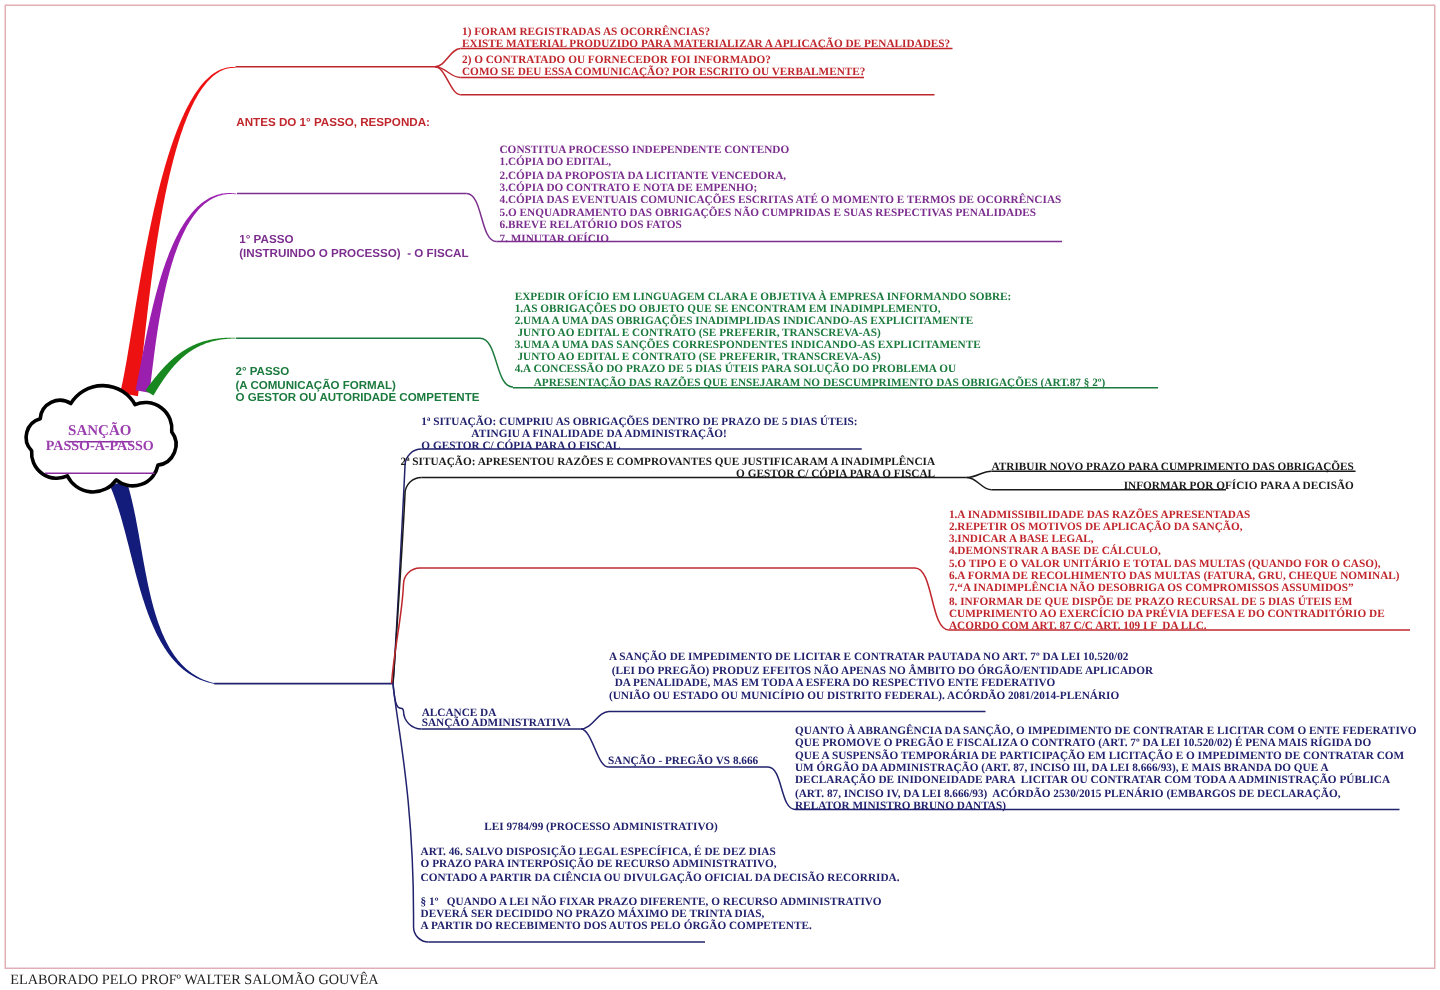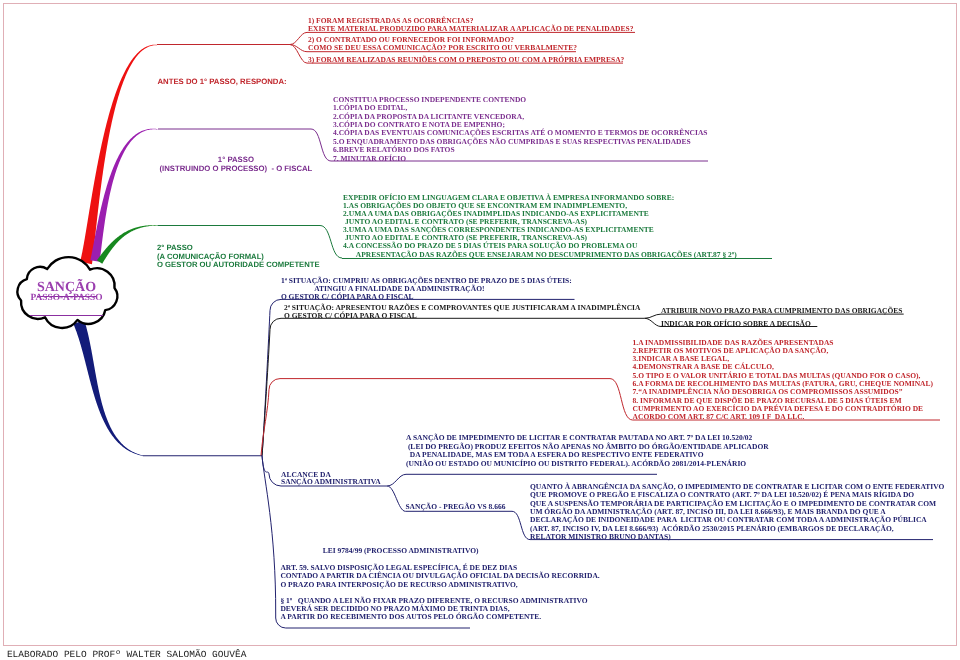--- a/index.html
+++ b/index.html
@@ -10,25 +10,25 @@
         text-rendering:geometricPrecision;}
   #frame{position:absolute;left:2.5px;top:2.5px;width:954px;height:643.5px;
          border:1.5px solid #E0AFB6;box-sizing:border-box;}
   svg#lines{position:absolute;left:0;top:0;width:960px;height:660px;}
   .tx{position:absolute;white-space:pre;font-weight:bold;
       font-family:"Liberation Serif",serif;}
   .tx div{white-space:pre;}
   .sans{font-family:"Liberation Sans",sans-serif;font-weight:bold;margin-top:44px;}
   #cloudtext{position:absolute;left:15px;top:0;width:103px;text-align:center;
       color:#9B3FAF;font-weight:bold;font-family:"Liberation Serif",serif;}
-  #cloudtext .c1{position:absolute;left:0;top:282.5px;width:103px;font-size:14px;line-height:9.4px;}
+  #cloudtext .c1{position:absolute;left:0;top:282.5px;width:103px;font-size:10px;line-height:9.4px;}
   #cloudtext .c2{position:absolute;left:0;top:293.6px;width:103px;font-size:9.4px;line-height:9.4px;}
   #cloudtext span{border-bottom:0.9px solid #8B2FA0;padding-bottom:1.4px;}
   #cloudtext .c2 span{padding-bottom:12px;}
-  #credit{position:absolute;left:6.9px;top:649.7px;font-family:Liberation Mono, monospace;
+  #credit{position:absolute;left:6.9px;top:649.7px;font-family:Liberation Serif, serif;
       font-size:9.5px;line-height:9.5px;color:#222222;}
 </style>
 </head>
 <body>
 
 <div id="page">
   <div id="frame"></div>
   <svg id="lines" viewBox="0 0 960 660">
       <path fill="#EE1111" d="M91.93,264.20 L92.07,263.22 L92.21,262.21 L92.35,261.16 L92.49,260.08 L92.64,258.96 L92.78,257.81 L92.93,256.62 L93.07,255.39 L93.22,254.13 L93.37,252.84 L93.52,251.52 L93.68,250.16 L93.83,248.77 L93.99,247.35 L94.15,245.89 L94.31,244.41 L94.48,242.90 L94.64,241.36 L94.81,239.79 L94.99,238.19 L95.16,236.56 L95.34,234.91 L95.52,233.23 L95.70,231.53 L95.89,229.80 L96.08,228.05 L96.28,226.27 L96.47,224.47 L96.67,222.65 L96.88,220.81 L97.08,218.95 L97.29,217.07 L97.51,215.17 L97.73,213.25 L97.95,211.31 L98.17,209.35 L98.40,207.38 L98.64,205.39 L98.87,203.39 L99.12,201.37 L99.36,199.34 L99.61,197.30 L99.87,195.24 L100.13,193.17 L100.39,191.09 L100.66,189.00 L100.93,186.90 L101.21,184.79 L101.49,182.68 L101.78,180.55 L102.07,178.42 L102.37,176.28 L102.68,174.14 L102.98,171.99 L103.30,169.84 L103.62,167.68 L103.94,165.52 L104.27,163.36 L104.61,161.20 L104.95,159.04 L105.29,156.88 L105.65,154.72 L106.00,152.55 L106.37,150.40 L106.74,148.24 L107.11,146.09 L107.50,143.94 L107.88,141.80 L108.28,139.66 L108.68,137.53 L109.09,135.41 L109.50,133.29 L109.92,131.18 L110.35,129.08 L110.78,126.99 L111.23,124.91 L111.67,122.85 L112.13,120.79 L112.59,118.75 L113.06,116.72 L113.53,114.70 L114.02,112.70 L114.51,110.72 L115.00,108.75 L115.51,106.79 L116.02,104.86 L116.54,102.94 L117.07,101.04 L117.61,99.16 L118.15,97.30 L118.70,95.46 L119.26,93.65 L119.83,91.85 L120.40,90.08 L120.98,88.33 L121.58,86.61 L122.18,84.91 L122.78,83.24 L123.40,81.59 L124.03,79.97 L124.66,78.38 L125.30,76.82 L125.95,75.29 L126.61,73.78 L127.28,72.31 L127.96,70.87 L128.64,69.46 L129.34,68.08 L130.04,66.74 L130.76,65.43 L131.48,64.15 L132.21,62.91 L132.95,61.71 L133.71,60.54 L134.47,59.41 L135.24,58.32 L136.02,57.27 L136.81,56.25 L137.61,55.28 L138.42,54.35 L139.24,53.46 L140.07,52.61 L140.91,51.80 L141.76,51.03 L142.62,50.31 L143.50,49.64 L144.38,49.01 L145.28,48.42 L146.18,47.88 L147.10,47.39 L148.03,46.95 L148.98,46.55 L149.93,46.20 L150.90,45.91 L151.88,45.66 L152.88,45.47 L153.88,45.33 L154.90,45.25 L155.94,45.22 L156.98,45.25 L157.02,44.75 L155.94,44.70 L154.88,44.69 L153.83,44.74 L152.78,44.84 L151.75,45.00 L150.72,45.20 L149.70,45.46 L148.70,45.77 L147.70,46.14 L146.70,46.55 L145.72,47.01 L144.75,47.53 L143.79,48.09 L142.83,48.69 L141.89,49.35 L140.95,50.05 L140.03,50.80 L139.11,51.59 L138.21,52.43 L137.31,53.31 L136.42,54.23 L135.55,55.19 L134.68,56.20 L133.82,57.24 L132.97,58.33 L132.13,59.45 L131.30,60.61 L130.48,61.81 L129.67,63.05 L128.87,64.32 L128.07,65.63 L127.29,66.97 L126.51,68.34 L125.75,69.75 L124.99,71.19 L124.24,72.66 L123.50,74.16 L122.77,75.70 L122.04,77.26 L121.33,78.85 L120.62,80.47 L119.92,82.11 L119.23,83.78 L118.55,85.48 L117.87,87.21 L117.21,88.95 L116.55,90.73 L115.90,92.52 L115.26,94.34 L114.62,96.18 L113.99,98.04 L113.37,99.92 L112.76,101.82 L112.16,103.74 L111.56,105.67 L110.97,107.63 L110.38,109.60 L109.81,111.58 L109.24,113.59 L108.68,115.60 L108.12,117.63 L107.57,119.68 L107.03,121.73 L106.49,123.80 L105.97,125.88 L105.44,127.97 L104.93,130.07 L104.42,132.18 L103.92,134.30 L103.42,136.42 L102.93,138.55 L102.44,140.69 L101.97,142.83 L101.49,144.98 L101.03,147.13 L100.57,149.29 L100.11,151.45 L99.66,153.61 L99.22,155.77 L98.78,157.93 L98.35,160.09 L97.92,162.25 L97.50,164.41 L97.08,166.57 L96.67,168.72 L96.27,170.88 L95.87,173.02 L95.47,175.16 L95.08,177.30 L94.69,179.43 L94.31,181.55 L93.93,183.67 L93.56,185.77 L93.20,187.87 L92.83,189.95 L92.47,192.03 L92.12,194.09 L91.77,196.15 L91.42,198.19 L91.08,200.21 L90.74,202.23 L90.41,204.22 L90.08,206.20 L89.76,208.17 L89.43,210.12 L89.12,212.05 L88.80,213.96 L88.49,215.85 L88.18,217.72 L87.88,219.58 L87.58,221.41 L87.28,223.22 L86.99,225.00 L86.70,226.76 L86.41,228.50 L86.12,230.21 L85.84,231.90 L85.56,233.56 L85.29,235.20 L85.02,236.80 L84.75,238.38 L84.48,239.93 L84.21,241.44 L83.95,242.93 L83.69,244.38 L83.43,245.81 L83.18,247.19 L82.93,248.55 L82.68,249.87 L82.43,251.15 L82.18,252.40 L81.94,253.61 L81.70,254.78 L81.46,255.91 L81.22,257.00 L80.99,258.05 L80.75,259.05 L80.52,260.02 L80.29,260.93 L80.07,261.80 Z"></path>
       <path fill="#9B1FAF" d="M99.68,261.79 L99.80,260.88 L99.91,259.95 L100.02,259.00 L100.14,258.05 L100.26,257.07 L100.37,256.09 L100.49,255.08 L100.61,254.07 L100.74,253.04 L100.86,252.00 L100.99,250.95 L101.11,249.88 L101.24,248.80 L101.37,247.71 L101.51,246.61 L101.64,245.49 L101.78,244.37 L101.92,243.23 L102.06,242.09 L102.21,240.93 L102.35,239.77 L102.50,238.60 L102.65,237.41 L102.81,236.22 L102.97,235.02 L103.12,233.81 L103.29,232.60 L103.45,231.38 L103.62,230.15 L103.79,228.91 L103.97,227.67 L104.15,226.42 L104.33,225.17 L104.51,223.91 L104.70,222.64 L104.89,221.37 L105.09,220.10 L105.28,218.82 L105.49,217.54 L105.69,216.26 L105.90,214.97 L106.12,213.68 L106.33,212.39 L106.56,211.10 L106.78,209.80 L107.01,208.51 L107.25,207.21 L107.49,205.91 L107.73,204.61 L107.98,203.32 L108.23,202.02 L108.48,200.72 L108.75,199.43 L109.01,198.13 L109.28,196.84 L109.56,195.55 L109.84,194.26 L110.12,192.98 L110.41,191.70 L110.71,190.42 L111.01,189.15 L111.32,187.88 L111.63,186.61 L111.95,185.35 L112.27,184.10 L112.60,182.85 L112.93,181.60 L113.27,180.37 L113.61,179.14 L113.97,177.91 L114.32,176.70 L114.69,175.49 L115.05,174.29 L115.43,173.10 L115.81,171.91 L116.20,170.74 L116.59,169.57 L116.99,168.42 L117.40,167.27 L117.81,166.14 L118.23,165.01 L118.66,163.90 L119.09,162.80 L119.53,161.71 L119.97,160.63 L120.43,159.56 L120.89,158.51 L121.36,157.47 L121.83,156.44 L122.31,155.43 L122.80,154.43 L123.30,153.44 L123.80,152.47 L124.31,151.52 L124.83,150.58 L125.36,149.66 L125.89,148.75 L126.43,147.86 L126.98,146.98 L127.54,146.12 L128.11,145.28 L128.68,144.46 L129.26,143.66 L129.85,142.87 L130.45,142.10 L131.06,141.35 L131.67,140.62 L132.29,139.91 L132.93,139.22 L133.57,138.55 L134.22,137.90 L134.88,137.27 L135.55,136.66 L136.22,136.08 L136.91,135.51 L137.61,134.97 L138.31,134.45 L139.03,133.95 L139.75,133.48 L140.49,133.03 L141.23,132.60 L141.99,132.20 L142.75,131.82 L143.53,131.47 L144.32,131.14 L145.11,130.84 L145.92,130.56 L146.74,130.31 L147.57,130.09 L148.41,129.89 L149.27,129.73 L150.13,129.59 L151.01,129.47 L151.90,129.39 L152.80,129.34 L153.71,129.32 L154.63,129.33 L155.56,129.37 L156.51,129.44 L157.47,129.55 L157.53,129.05 L156.56,128.92 L155.60,128.83 L154.65,128.75 L153.71,128.71 L152.78,128.70 L151.86,128.72 L150.95,128.76 L150.04,128.84 L149.15,128.94 L148.26,129.08 L147.38,129.24 L146.51,129.42 L145.65,129.64 L144.80,129.88 L143.95,130.15 L143.12,130.45 L142.29,130.77 L141.47,131.12 L140.66,131.50 L139.86,131.90 L139.07,132.33 L138.28,132.78 L137.51,133.26 L136.74,133.76 L135.98,134.28 L135.23,134.83 L134.49,135.40 L133.75,135.99 L133.03,136.61 L132.31,137.25 L131.60,137.91 L130.90,138.59 L130.21,139.29 L129.53,140.01 L128.85,140.75 L128.18,141.51 L127.52,142.30 L126.87,143.10 L126.23,143.92 L125.59,144.75 L124.97,145.61 L124.35,146.48 L123.73,147.37 L123.13,148.28 L122.53,149.20 L121.94,150.14 L121.36,151.10 L120.79,152.07 L120.22,153.06 L119.66,154.06 L119.11,155.07 L118.56,156.10 L118.02,157.14 L117.49,158.20 L116.97,159.27 L116.45,160.35 L115.94,161.44 L115.44,162.55 L114.94,163.67 L114.45,164.79 L113.96,165.93 L113.49,167.08 L113.01,168.24 L112.55,169.41 L112.09,170.59 L111.64,171.78 L111.19,172.97 L110.75,174.18 L110.31,175.39 L109.88,176.61 L109.46,177.84 L109.04,179.07 L108.63,180.31 L108.23,181.56 L107.82,182.82 L107.43,184.07 L107.04,185.34 L106.65,186.61 L106.28,187.88 L105.90,189.16 L105.53,190.44 L105.17,191.73 L104.81,193.01 L104.45,194.31 L104.11,195.60 L103.76,196.89 L103.42,198.19 L103.09,199.49 L102.76,200.79 L102.43,202.09 L102.11,203.39 L101.79,204.69 L101.48,205.99 L101.17,207.29 L100.86,208.59 L100.56,209.89 L100.26,211.18 L99.97,212.48 L99.68,213.77 L99.40,215.06 L99.12,216.34 L98.84,217.62 L98.56,218.90 L98.29,220.17 L98.03,221.44 L97.76,222.71 L97.50,223.97 L97.24,225.22 L96.99,226.47 L96.74,227.71 L96.49,228.94 L96.24,230.17 L96.00,231.39 L95.76,232.60 L95.53,233.80 L95.29,235.00 L95.06,236.19 L94.83,237.36 L94.61,238.53 L94.38,239.69 L94.16,240.84 L93.94,241.98 L93.72,243.10 L93.51,244.22 L93.30,245.32 L93.09,246.41 L92.88,247.49 L92.67,248.56 L92.47,249.61 L92.26,250.65 L92.06,251.67 L91.86,252.68 L91.66,253.68 L91.47,254.66 L91.27,255.63 L91.08,256.58 L90.89,257.51 L90.69,258.43 L90.50,259.33 L90.32,260.21 Z"></path>
@@ -70,32 +70,31 @@
       <path fill="none" stroke="#22226E" stroke-width="1" d="M405.4,511.3 L512.0,511.3"></path>
       <path fill="none" stroke="#22226E" stroke-width="1" d="M512.0,511.3 C521.9,511.3 520.1,539.6 530.0,539.6"></path>
       <path fill="none" stroke="#22226E" stroke-width="1" d="M530.0,539.6 L933.0,539.6"></path>
       <path fill="#ffffff" stroke="#000000" stroke-width="2.4" stroke-linejoin="round" d="M47.2,269.0 A24.8,24.8 0 0 1 90.0,269.7 A17.7,17.7 0 0 1 114.5,287.9 A13.9,13.9 0 0 1 105.3,310.1 A17.1,17.1 0 0 1 77.5,319.9 A18.9,18.9 0 0 1 45.0,317.3 A16.9,16.9 0 0 1 21.1,300.5 A12.8,12.8 0 0 1 26.8,279.2 A13.2,13.2 0 0 1 47.2,269.0 Z"></path>
   </svg>
   <div id="cloudtext">
     <div class="c1"><span>SANÇÃO</span></div>
     <div class="c2"><span>PASSO-A-PASSO</span></div>
   </div>
   <div class="tx sans" style="left:157.5px;top:34.3px;font-size:7.75px;color:#C0272D;line-height:8.37px;"><div>ANTES DO 1° PASSO, RESPONDA:</div></div>
-  <div class="tx sans" style="left:159.5px;top:112px;font-size:7.75px;color:#7B2E8E;line-height:8.9px;text-align:center;"><div>1° PASSO</div><div>(INSTRUINDO O PROCESSO)  - O FISCAL</div></div>
+  <div class="tx sans" style="left:159.5px;top:112px;font-size:7.75px;color:#7B2E8E;line-height:8.9px;"><div>1° PASSO</div><div>(INSTRUINDO O PROCESSO)  - O FISCAL</div></div>
   <div class="tx sans" style="left:157px;top:200.3px;font-size:7.7px;color:#1B7A3D;line-height:8.6px;"><div>2° PASSO</div><div>(A COMUNICAÇÃO FORMAL)</div><div>O GESTOR OU AUTORIDADE COMPETENTE</div></div>
   <div class="tx" style="left:308px;top:17.4px;font-size:7.5px;color:#C0272D;line-height:8.1px;font-family:Liberation Serif, serif;"><div>1) FORAM REGISTRADAS AS OCORRÊNCIAS?</div><div>EXISTE MATERIAL PRODUZIDO PARA MATERIALIZAR A APLICAÇÃO DE PENALIDADES?</div></div>
   <div class="tx" style="left:308px;top:36px;font-size:7.5px;color:#C0272D;line-height:8.4px;"><div>2) O CONTRATADO OU FORNECEDOR FOI INFORMADO?</div><div>COMO SE DEU ESSA COMUNICAÇÃO? POR ESCRITO OU VERBALMENTE?</div></div>
-  <div class="tx" style="left:308px;top:55.8px;font-size:7.5px;color:#C0272D;line-height:8.4px;"><div>3) FORAM REALIZADAS REUNIÕES COM O PREPOSTO OU COM A PRÓPRIA EMPRESA?</div></div>
   <div class="tx" style="left:333px;top:95.6px;font-size:7.5px;color:#7B2E8E;line-height:8.45px;"><div>CONSTITUA PROCESSO INDEPENDENTE CONTENDO</div><div>1.CÓPIA DO EDITAL,</div><div>2.CÓPIA DA PROPOSTA DA LICITANTE VENCEDORA,</div><div>3.CÓPIA DO CONTRATO E NOTA DE EMPENHO;</div><div>4.CÓPIA DAS EVENTUAIS COMUNICAÇÕES ESCRITAS ATÉ O MOMENTO E TERMOS DE OCORRÊNCIAS</div><div>5.O ENQUADRAMENTO DAS OBRIGAÇÕES NÃO CUMPRIDAS E SUAS RESPECTIVAS PENALIDADES</div><div>6.BREVE RELATÓRIO DOS FATOS</div><div>7. MINUTAR OFÍCIO</div></div>
   <div class="tx" style="left:343.1px;top:193.5px;font-size:7.5px;color:#1B7A3D;line-height:8.16px;"><div>EXPEDIR OFÍCIO EM LINGUAGEM CLARA E OBJETIVA À EMPRESA INFORMANDO SOBRE:</div><div>1.AS OBRIGAÇÕES DO OBJETO QUE SE ENCONTRAM EM INADIMPLEMENTO,</div><div>2.UMA A UMA DAS OBRIGAÇÕES INADIMPLIDAS INDICANDO-AS EXPLICITAMENTE</div><div> JUNTO AO EDITAL E CONTRATO (SE PREFERIR, TRANSCREVA-AS)</div><div>3.UMA A UMA DAS SANÇÕES CORRESPONDENTES INDICANDO-AS EXPLICITAMENTE</div><div> JUNTO AO EDITAL E CONTRATO (SE PREFERIR, TRANSCREVA-AS)</div><div>4.A CONCESSÃO DO PRAZO DE 5 DIAS ÚTEIS PARA SOLUÇÃO DO PROBLEMA OU</div><div>       APRESENTAÇÃO DAS RAZÕES QUE ENSEJARAM NO DESCUMPRIMENTO DAS OBRIGAÇÕES (ART.87 § 2º)</div></div>
   <div class="tx" style="left:280.9px;top:276.8px;font-size:7.5px;color:#22226E;line-height:8.05px;"><div>1ª SITUAÇÃO: CUMPRIU AS OBRIGAÇÕES DENTRO DE PRAZO DE 5 DIAS ÚTEIS:</div><div>                  ATINGIU A FINALIDADE DA ADMINISTRAÇÃO!</div><div>O GESTOR C/ CÓPIA PARA O FISCAL</div></div>
-  <div class="tx" style="left:284px;top:304.1px;font-size:7.5px;color:#1a1a1a;line-height:7.7px;"><div>2ª SITUAÇÃO: APRESENTOU RAZÕES E COMPROVANTES QUE JUSTIFICARAM A INADIMPLÊNCIA</div><div>O GESTOR C/ CÓPIA PARA O FISCAL</div></div>
-  <div class="tx" style="left:661px;top:305.2px;font-size:7.5px;color:#1a1a1a;line-height:12.5px;"><div>ATRIBUIR NOVO PRAZO PARA CUMPRIMENTO DAS OBRIGAÇÕES</div><div>INDICAR POR OFÍCIO SOBRE A DECISÃO</div></div>
+  <div class="tx" style="left:267px;top:304.1px;font-size:7.5px;color:#1a1a1a;line-height:7.7px;text-align:right;"><div>2ª SITUAÇÃO: APRESENTOU RAZÕES E COMPROVANTES QUE JUSTIFICARAM A INADIMPLÊNCIA</div><div>O GESTOR C/ CÓPIA PARA O FISCAL</div></div>
+  <div class="tx" style="left:661px;top:305.2px;font-size:7.5px;color:#1a1a1a;line-height:12.5px;text-align:right;"><div>ATRIBUIR NOVO PRAZO PARA CUMPRIMENTO DAS OBRIGAÇÕES</div><div>INFORMAR POR OFÍCIO PARA A DECISÃO</div></div>
   <div class="tx" style="left:632.6px;top:338.6px;font-size:7.5px;color:#C0272D;line-height:8.3px;"><div>1.A INADMISSIBILIDADE DAS RAZÕES APRESENTADAS</div><div>2.REPETIR OS MOTIVOS DE APLICAÇÃO DA SANÇÃO,</div><div>3.INDICAR A BASE LEGAL,</div><div>4.DEMONSTRAR A BASE DE CÁLCULO,</div><div>5.O TIPO E O VALOR UNITÁRIO E TOTAL DAS MULTAS (QUANDO FOR O CASO),</div><div>6.A FORMA DE RECOLHIMENTO DAS MULTAS (FATURA, GRU, CHEQUE NOMINAL)</div><div>7.“A INADIMPLÊNCIA NÃO DESOBRIGA OS COMPROMISSOS ASSUMIDOS”</div><div>8. INFORMAR DE QUE DISPÕE DE PRAZO RECURSAL DE 5 DIAS ÚTEIS EM</div><div>CUMPRIMENTO AO EXERCÍCIO DA PRÉVIA DEFESA E DO CONTRADITÓRIO DE</div><div>ACORDO COM ART. 87 C/C ART. 109 I F  DA LLC.</div></div>
   <div class="tx" style="left:406px;top:434.3px;font-size:7.5px;color:#22226E;line-height:8.4px;"><div>A SANÇÃO DE IMPEDIMENTO DE LICITAR E CONTRATAR PAUTADA NO ART. 7º DA LEI 10.520/02</div><div> (LEI DO PREGÃO) PRODUZ EFEITOS NÃO APENAS NO ÂMBITO DO ÓRGÃO/ENTIDADE APLICADOR</div><div>  DA PENALIDADE, MAS EM TODA A ESFERA DO RESPECTIVO ENTE FEDERATIVO</div><div>(UNIÃO OU ESTADO OU MUNICÍPIO OU DISTRITO FEDERAL). ACÓRDÃO 2081/2014-PLENÁRIO</div></div>
   <div class="tx" style="left:530px;top:483.1px;font-size:7.5px;color:#22226E;line-height:8.33px;"><div>QUANTO À ABRANGÊNCIA DA SANÇÃO, O IMPEDIMENTO DE CONTRATAR E LICITAR COM O ENTE FEDERATIVO</div><div>QUE PROMOVE O PREGÃO E FISCALIZA O CONTRATO (ART. 7º DA LEI 10.520/02) É PENA MAIS RÍGIDA DO</div><div>QUE A SUSPENSÃO TEMPORÁRIA DE PARTICIPAÇÃO EM LICITAÇÃO E O IMPEDIMENTO DE CONTRATAR COM</div><div>UM ÓRGÃO DA ADMINISTRAÇÃO (ART. 87, INCISO III, DA LEI 8.666/93), E MAIS BRANDA DO QUE A</div><div>DECLARAÇÃO DE INIDONEIDADE PARA  LICITAR OU CONTRATAR COM TODA A ADMINISTRAÇÃO PÚBLICA</div><div>(ART. 87, INCISO IV, DA LEI 8.666/93)  ACÓRDÃO 2530/2015 PLENÁRIO (EMBARGOS DE DECLARAÇÃO,</div><div>RELATOR MINISTRO BRUNO DANTAS)</div></div>
   <div class="tx" style="left:295.8px;top:546.9px;font-size:7.5px;color:#22226E;line-height:8.4px;padding-left:27px;"><div>LEI 9784/99 (PROCESSO ADMINISTRATIVO)</div></div>
-  <div class="tx" style="left:280.4px;top:563.7px;font-size:7.5px;color:#22226E;line-height:8.4px;"><div>ART. 59. SALVO DISPOSIÇÃO LEGAL ESPECÍFICA, É DE DEZ DIAS</div><div>CONTADO A PARTIR DA CIÊNCIA OU DIVULGAÇÃO OFICIAL DA DECISÃO RECORRIDA.</div><div>O PRAZO PARA INTERPOSIÇÃO DE RECURSO ADMINISTRATIVO,</div></div>
+  <div class="tx" style="left:280.4px;top:563.7px;font-size:7.5px;color:#22226E;line-height:8.4px;"><div>ART. 46. SALVO DISPOSIÇÃO LEGAL ESPECÍFICA, É DE DEZ DIAS</div><div>O PRAZO PARA INTERPOSIÇÃO DE RECURSO ADMINISTRATIVO,</div><div>CONTADO A PARTIR DA CIÊNCIA OU DIVULGAÇÃO OFICIAL DA DECISÃO RECORRIDA.</div></div>
   <div class="tx" style="left:280.4px;top:596.7px;font-size:7.5px;color:#22226E;line-height:7.9px;"><div>§ 1º   QUANDO A LEI NÃO FIXAR PRAZO DIFERENTE, O RECURSO ADMINISTRATIVO</div><div>DEVERÁ SER DECIDIDO NO PRAZO MÁXIMO DE TRINTA DIAS,</div><div>A PARTIR DO RECEBIMENTO DOS AUTOS PELO ÓRGÃO COMPETENTE.</div></div>
   <div class="tx" style="left:281.1px;top:471.1px;font-size:7.5px;color:#22226E;line-height:7.2px;"><div>ALCANCE DA</div><div>SANÇÃO ADMINISTRATIVA</div></div>
   <div class="tx" style="left:405.4px;top:503.3px;font-size:7.5px;color:#22226E;line-height:8.4px;"><div>SANÇÃO - PREGÃO VS 8.666</div></div>
   <div id="credit">ELABORADO PELO PROFº WALTER SALOMÃO GOUVÊA</div>
 </div>
 
 </body></html>

